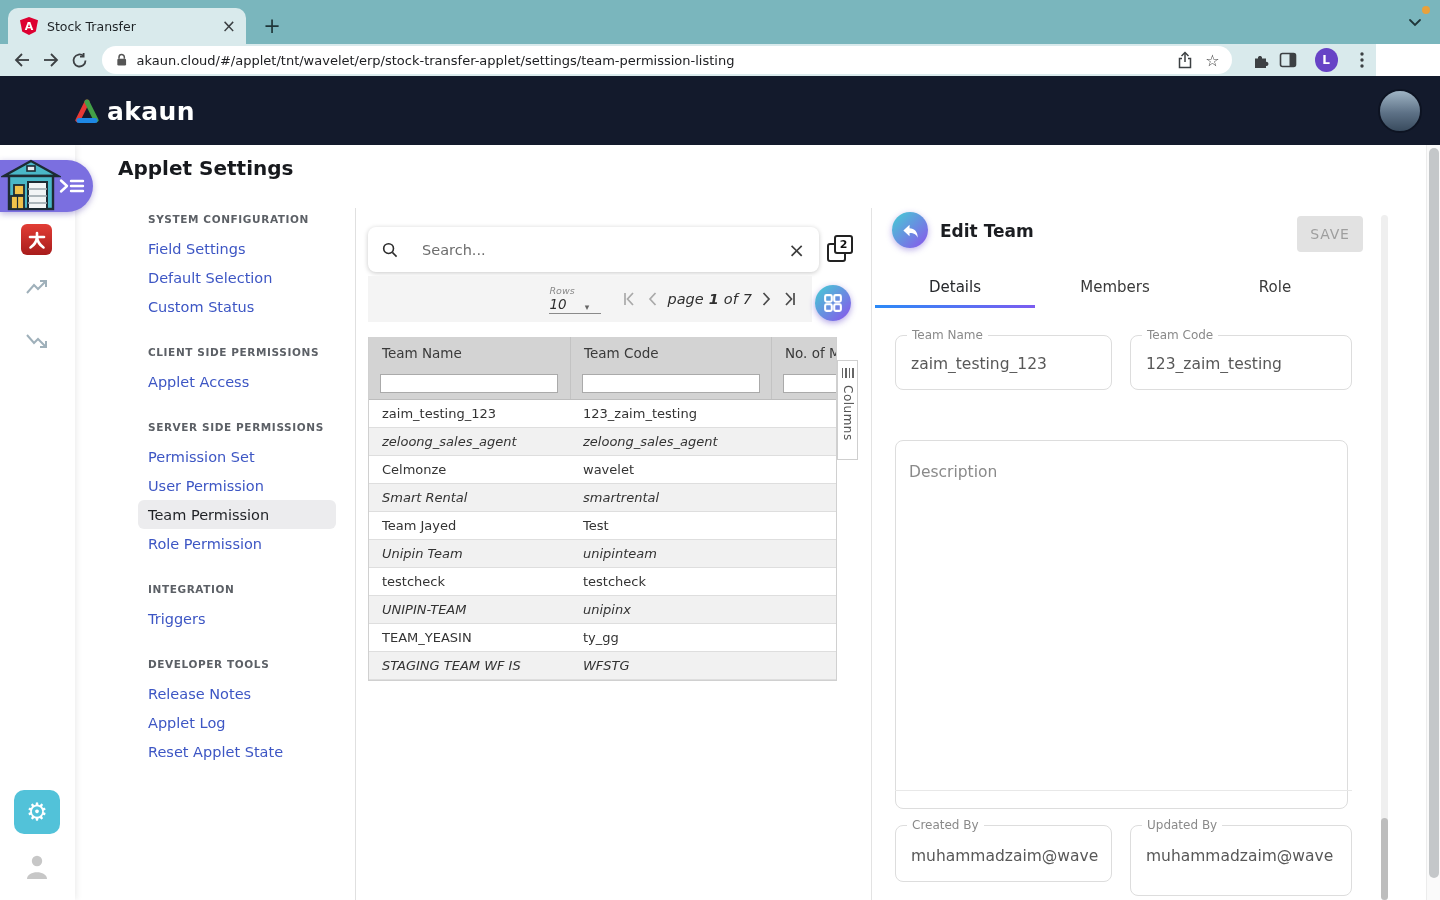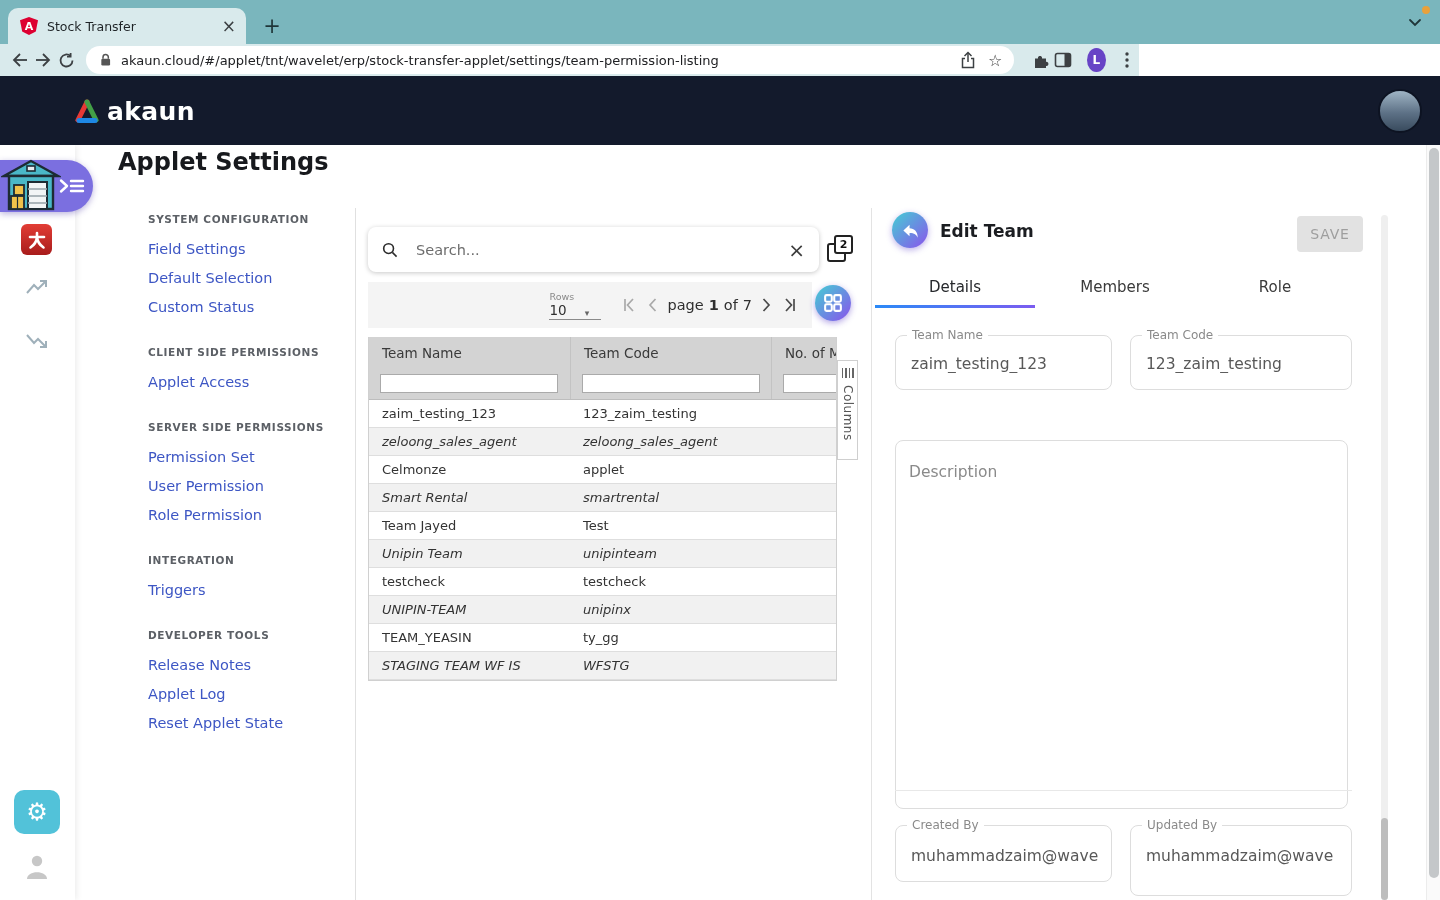--- a/index.html
+++ b/index.html
@@ -15,21 +15,21 @@
   .favicon { width:18px; height:18px; background:#dd0031;
     clip-path:polygon(50% 0,100% 18%,88% 80%,50% 100%,12% 80%,0 18%);
     color:#fff; font-size:11px; font-weight:bold; display:flex; align-items:center; justify-content:center; }
   #tab-title { margin-left:9px; font-size:12.5px; color:#1f2427; flex:1; white-space:nowrap; overflow:hidden; }
   .icon-x { color:#3c4043; font-size:17px; line-height:1; cursor:default; }
   #new-tab-btn { left:258px; top:12px; font-size:21px; color:#1f3538; width:28px; height:28px;
     display:flex; align-items:center; justify-content:center; }
   #tabstrip-chevron { right:18px; top:18px; }
   #update-dot { right:10px; top:6px; width:8px; height:8px; border-radius:50%; background:#e9a13b; }
 
-  #toolbar { left:0; top:44px; width:1139px; height:32px; background:#d9eaec; display:flex; align-items:center; }
+  #toolbar { left:0; top:44px; width:1376px; height:32px; background:#d9eaec; display:flex; align-items:center; }
   .nav-ic { width:30px; display:flex; justify-content:center; }
   #omnibox { margin-left:8px; width:1188px; height:28px; background:#fff; border-radius:14px;
     display:flex; align-items:center; padding:0 12px; }
   #url-text { font-size:13px; color:#202124; flex:1; margin-left:8px; white-space:nowrap; overflow:hidden; }
   .omni-right { margin-left:12px; }
   #star-icon { font-size:16px; color:#444; }
   #toolbar-avatar { width:24px; height:24px; border-radius:50%; background:#6743c6; color:#fff;
     font-size:12px; font-weight:bold; display:flex; align-items:center; justify-content:center; margin:0 10px 0 12px; }
 
   
@@ -47,45 +47,45 @@
   #sidebar-toggle { left:59px; top:177px; }
   #red-applet-icon { left:21px; top:224px; width:31px; height:31px; border-radius:6px;
     background:linear-gradient(180deg,#e23d35 0%,#a81c1c 100%); display:flex; align-items:center; justify-content:center; }
   #trend-up-icon { left:25px; top:277px; }
   #trend-down-icon { left:25px; top:331px; }
   #settings-gear-btn { left:14px; top:790px; width:46px; height:44px; border-radius:10px; background:#52c2d9;
     color:#fff; font-size:24px; display:flex; align-items:center; justify-content:center; }
   #profile-person-icon { left:24px; top:853px; }
 
   
-  #page-title { left:118px; top:148px; font-size:24px; font-weight:600; color:#17191d; }
+  #page-title { left:118px; top:156px; font-size:20px; font-weight:600; color:#17191d; }
   #menu-divider { left:355px; top:208px; width:1px; height:692px; background:#e0e0e0; }
   #settings-menu { left:138px; top:210px; width:198px; }
   .menu-section { margin-bottom:22px; }
   .menu-header { height:18px; font-size:10.5px; font-weight:bold; letter-spacing:.6px; color:#5c6066;
     display:flex; align-items:center; padding-left:10px; margin-bottom:6px; }
   .menu-item { height:29px; display:flex; align-items:center; padding-left:10px;
     font-size:14.5px; color:#3d56c4; border-radius:6px; cursor:pointer; }
   .menu-item.active { background:#ececee; color:#1f2125; font-weight:500; }
 
   
   #search-box { left:368px; top:227px; width:451px; height:45px; background:#fff; border-radius:8px;
     box-shadow:0 1px 5px rgba(0,0,0,.22); display:flex; align-items:center; padding:0 14px; }
-  #search-input { border:none; outline:none; flex:1; font-size:14.5px; color:#222; margin-left:18px;
+  #search-input { border:none; outline:none; flex:1; font-size:14.5px; color:#222; margin-left:24px;
     font-family:"DejaVu Sans", sans-serif; background:transparent; }
   #search-input::placeholder { color:#6d6d6d; }
   #search-clear { color:#3c3c3c; font-size:20px; }
   #multiview-icon { left:827px; top:235px; width:26px; height:27px; }
   #multiview-icon .back { position:absolute; left:0; bottom:0; width:19px; height:19px; border:2px solid #222; border-radius:3px; }
   #multiview-icon .front { position:absolute; right:0; top:0; width:19px; height:19px; border:2px solid #222; border-radius:3px;
     background:#d9eaec00; background:#fff0; background-color:#fff; display:flex; align-items:center; justify-content:center;
     font-size:11px; font-weight:bold; color:#111; }
 
-  #pager-strip { left:368px; top:282px; width:444px; height:46px; background:#f4f4f4;
-    display:flex; align-items:center; justify-content:flex-end; padding-right:10px; }
+  #pager-strip { left:368px; top:276px; width:444px; height:46px; background:#f4f4f4;
+    display:flex; align-items:center; justify-content:flex-end; padding-right:10px;font-style:italic; }
   #rows-select { display:flex; flex-direction:column; margin-right:16px; }
   #rows-label { font-size:9.5px; color:#8a8a8a; }
   #rows-value-wrap { display:flex; align-items:flex-end; gap:18px; border-bottom:1px solid #8a8a8a; width:52px; padding-bottom:1px; }
   #rows-value { font-size:13.5px; color:#2f2f2f; }
   #rows-caret { font-size:9px; color:#666; }
   .pg-btn { margin:0 6px; display:flex; align-items:center; }
   #page-text { display:flex; align-items:baseline; gap:5px; font-size:14.5px; color:#2f2f2f; margin:0 4px; }
   #page-current { font-weight:bold; }
   #grid-view-btn { left:815px; top:285px; width:36px; height:36px; border-radius:50%;
     background:linear-gradient(135deg,#43cfd4 0%,#8b52ec 100%); box-shadow:0 2px 6px rgba(90,60,200,.45);
@@ -292,20 +292,21 @@
     <div class="menu-item">Custom Status</div>
   </div>
   <div class="menu-section">
     <div class="menu-header">CLIENT SIDE PERMISSIONS</div>
     <div class="menu-item">Applet Access</div>
   </div>
   <div class="menu-section">
     <div class="menu-header">SERVER SIDE PERMISSIONS</div>
     <div class="menu-item">Permission Set</div>
     <div class="menu-item">User Permission</div>
+    <div class="menu-item active">Team Permission</div>
     <div class="menu-item">Role Permission</div>
   </div>
   <div class="menu-section">
     <div class="menu-header">INTEGRATION</div>
     <div class="menu-item">Triggers</div>
   </div>
   <div class="menu-section">
     <div class="menu-header">DEVELOPER TOOLS</div>
     <div class="menu-item">Release Notes</div>
     <div class="menu-item">Applet Log</div>
@@ -394,21 +395,21 @@
       <div class="td">123_zaim_testing</div>
       <div class="td"></div>
     </div>
   <div class="tr t-row alt">
       <div class="td">zeloong_sales_agent</div>
       <div class="td">zeloong_sales_agent</div>
       <div class="td"></div>
     </div>
   <div class="tr t-row">
       <div class="td">Celmonze</div>
-      <div class="td">applet</div>
+      <div class="td">wavelet</div>
       <div class="td"></div>
     </div>
   <div class="tr t-row alt">
       <div class="td">Smart Rental</div>
       <div class="td">smartrental</div>
       <div class="td"></div>
     </div>
   <div class="tr t-row">
       <div class="td">Team Jayed</div>
       <div class="td">Test</div>

